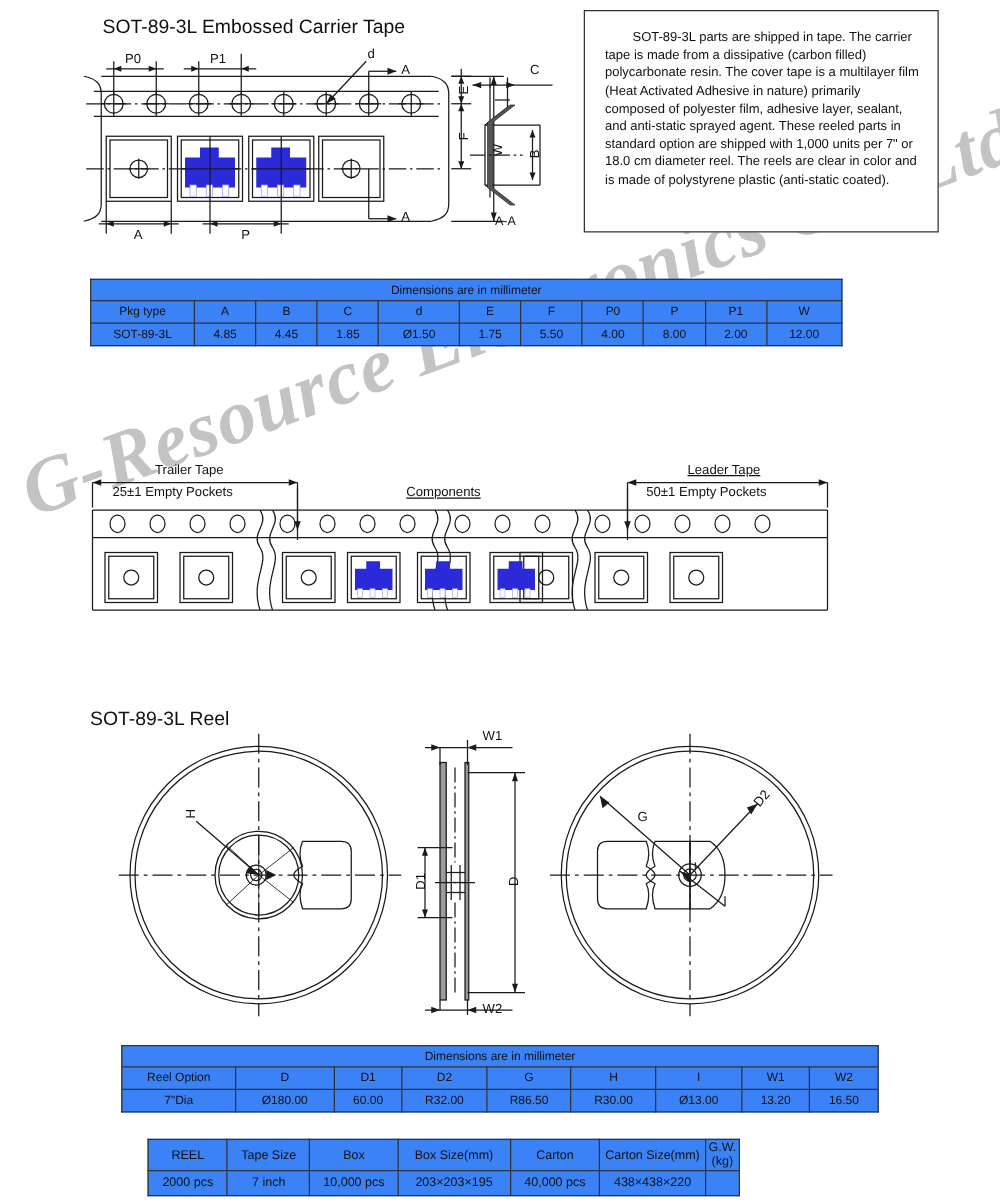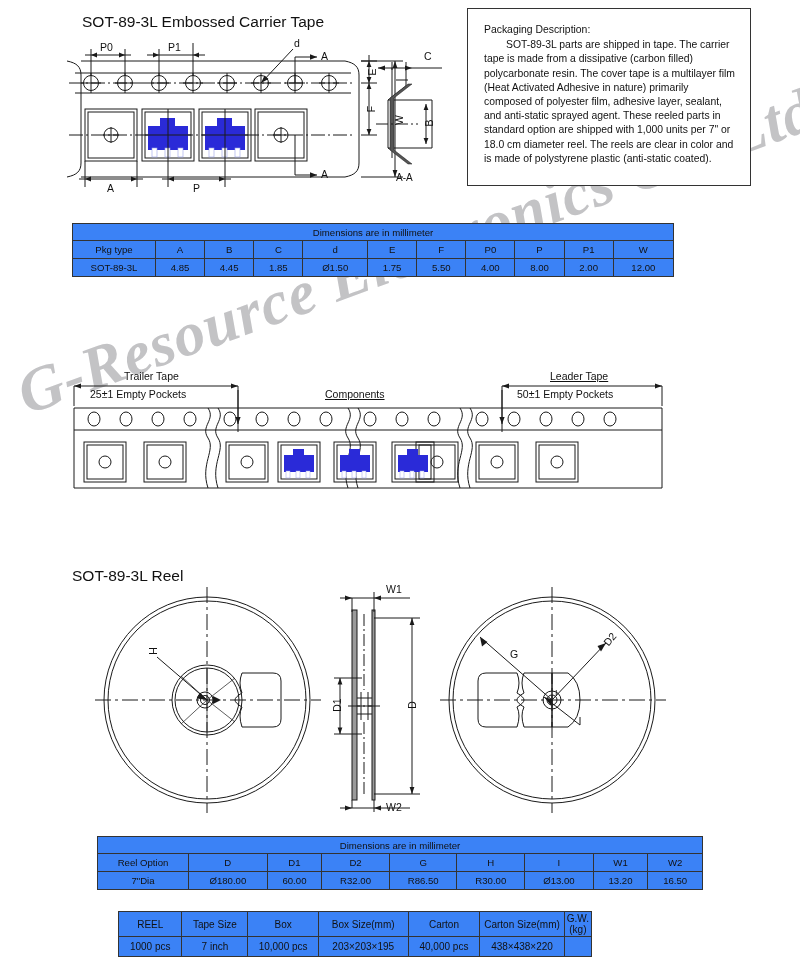--- a/index.html
+++ b/index.html
@@ -266,21 +266,20 @@
       <td>5.50</td>
       <td>4.00</td>
       <td>8.00</td>
       <td>2.00</td>
       <td>12.00</td>
     </tr>
   </tbody>
     </table>
 
   <div class="descbox">
-    <p>Packaging Description:</p>
     <p style="margin-top:1px;"><span class="ind"></span><span>SOT-89-3L  parts are shipped in tape. The carrier tape is made from a dissipative (carbon filled) polycarbonate resin. The cover tape is a multilayer film (Heat Activated Adhesive in nature) primarily composed of polyester film, adhesive layer, sealant, and anti-static sprayed agent. These reeled parts in standard option are shipped with 1,000 units per 7" or 18.0 cm diameter reel. The reels are clear in color and is made of polystyrene plastic (anti-static coated).</span></p>
   </div>
 
 
   <div class="panel" style="left:62px;top:368px;width:620px;height:135px;z-index:10;">
     <svg width="620" height="135" viewBox="0 0 620 135">
       <g fill="none" stroke="#1a1a1a" stroke-width="1">
 
         <line x1="12" y1="18" x2="176" y2="18"></line>
         <path d="M12,18 l7,-2.6 v5.2 z" fill="#1a1a1a" stroke="none"></path>
@@ -547,21 +546,21 @@
         <tr>
       <td style="width:74px">REEL</td>
       <td style="width:80px">Tape Size</td>
       <td style="width:82px">Box</td>
       <td style="width:96px">Box Size(mm)</td>
       <td style="width:84px">Carton</td>
       <td style="width:88px">Carton Size(mm)</td>
       <td>G.W.(kg)</td>
     </tr>
     <tr>
-      <td>1000 pcs</td>
+      <td>2000 pcs</td>
       <td>7 inch</td>
       <td>10,000 pcs</td>
       <td>203×203×195</td>
       <td>40,000 pcs</td>
       <td>438×438×220</td>
       <td></td>
     </tr>
   </tbody>
     </table>
 

